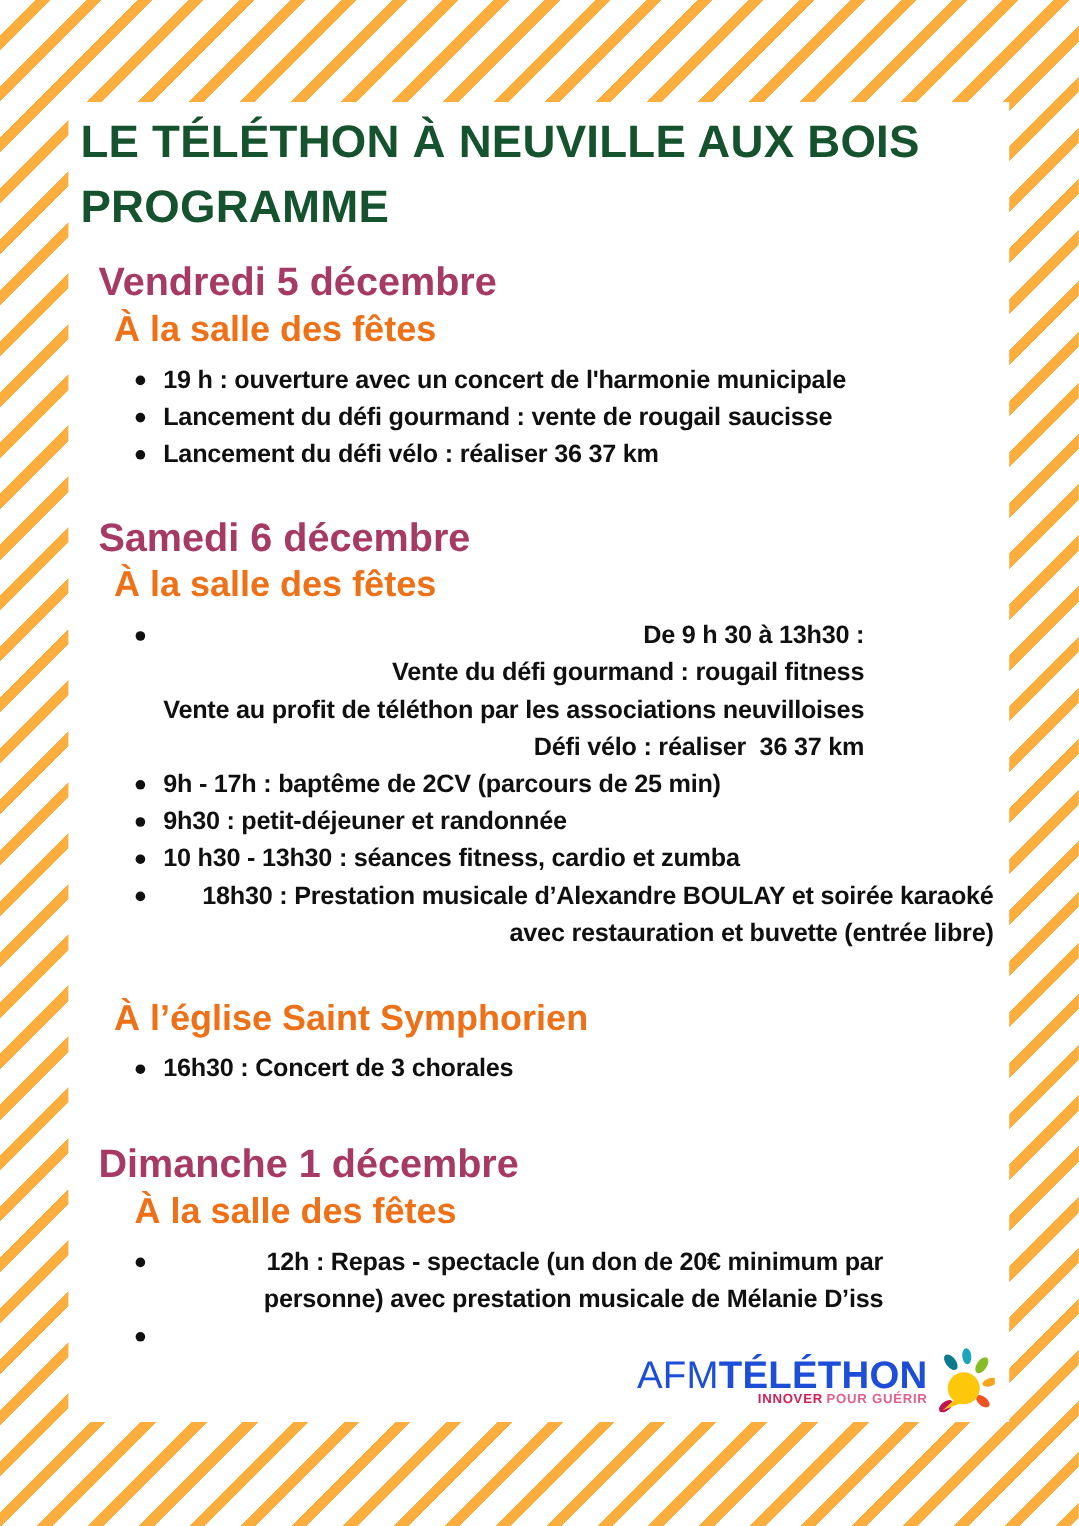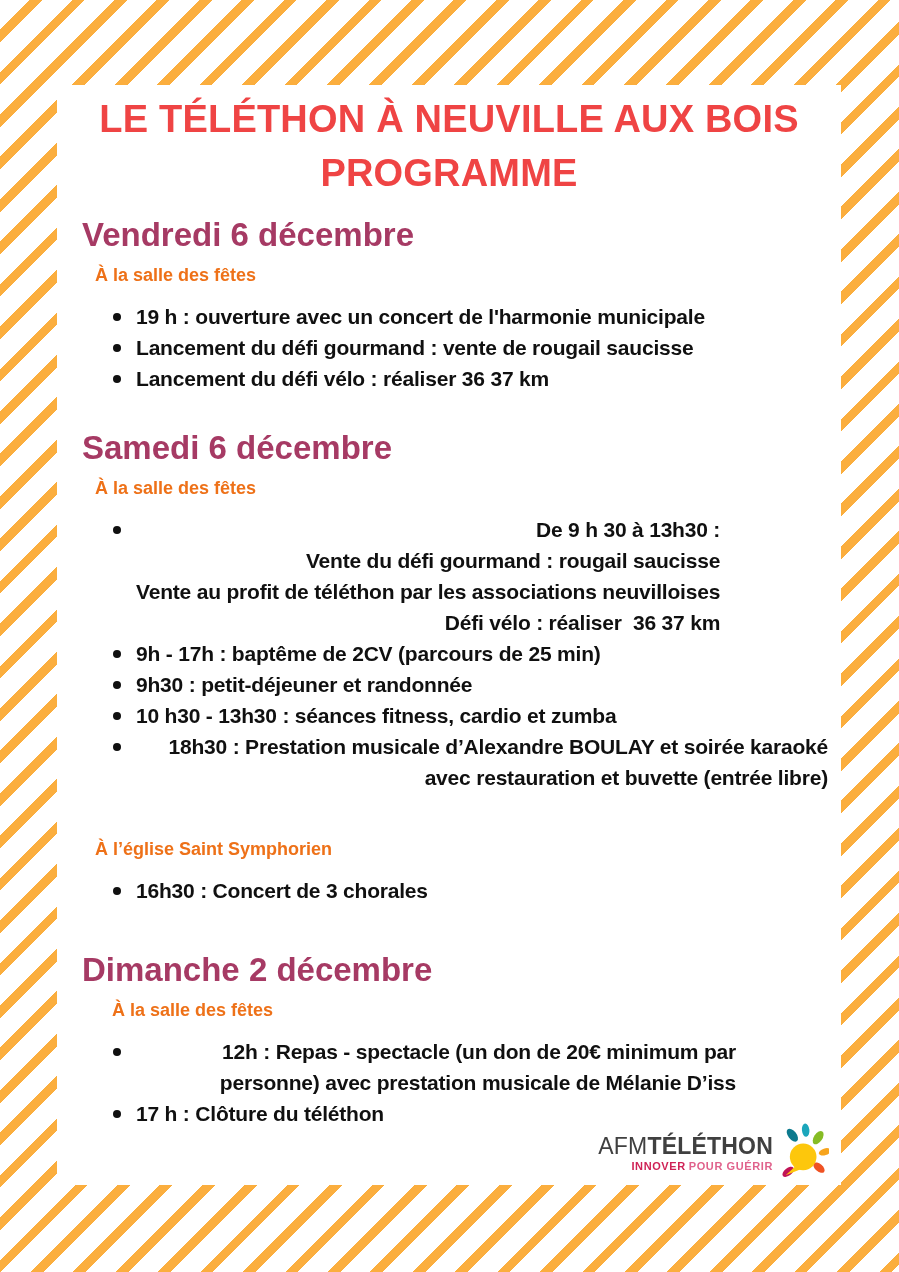--- a/index.html
+++ b/index.html
@@ -9,32 +9,32 @@
     background:repeating-linear-gradient(135deg,
       #ffffff 0px,#ffffff 21px,
       #fbae3e 21px,#fbae3e 30px);
     overflow:hidden;
   }
   .panel{
     position:absolute;left:57px;top:85px;right:58px;bottom:87px;
     background:#ffffff;
   }
   .title{
-    margin:8px 10px 0 10px;text-align:center;
-    font-size:38px;font-weight:bold;color:#ef4444;
+    margin:8px 10px 0 10px;text-align:left;
+    font-size:38px;font-weight:bold;color:#14532d;
     line-height:1.42;letter-spacing:.2px;
   }
   .day{
     font-size:33px;font-weight:bold;color:#a63a64;
     margin:14px 0 0 25px;line-height:40px;
   }
   .sec-1 .day{margin-top:34px;}
   .sec-2 .day{margin-top:44px;}
   .venue{
-    font-size:18px;font-weight:bold;color:#ee7118;
+    font-size:30px;font-weight:bold;color:#ee7118;
     margin:4px 0 0 38px;line-height:32px;
   }
   .venue.church{margin-top:40px;}
   .venue.indent2{margin-left:55px;}
   .list{margin-top:10px;}
   .item{display:flex;margin-left:56px;align-items:flex-start;text-align:right;}
   .dot{
     flex:0 0 auto;width:8px;height:8px;border-radius:50%;
     background:#101010;margin:12px 15px 0 0;
   }
@@ -44,42 +44,42 @@
   }
   .line{white-space:pre-wrap;}
   .item.narrow .lines{max-width:600px;}
   .item.wide .lines{max-width:692px;}
   .logo{
     position:absolute;right:12px;bottom:6px;
     display:flex;align-items:center;
   }
   .logo-textblock{text-align:right;}
   .brand{
-    font-size:23px;color:#404040;letter-spacing:.2px;line-height:30px;
+    font-size:32px;color:#1d4ed8;letter-spacing:.2px;line-height:30px;
   }
   .brand b{font-weight:bold;}
   .tagline{
     font-size:11px;font-weight:bold;color:#cf2256;
     letter-spacing:.6px;margin-top:-1px;
   }
   .tagline .rest{color:#e0628c;margin-left:3px;}
   .logo-icon{margin-left:6px;display:block;}
 </style>
 </head>
 <body>
 
 <div class="panel">
 
   <div class="title">
     <div>LE TÉLÉTHON À NEUVILLE AUX BOIS</div>
     <div>PROGRAMME</div>
   </div>
 
   <div class="sec sec-0">
-    <div class="day">Vendredi 6 décembre</div>
+    <div class="day">Vendredi 5 décembre</div>
     <div class="venue">À la salle des fêtes</div>
     <div class="list">
       <div class="item">
         <span class="dot"></span>
         <div class="lines">
             <div class="line">19 h : ouverture avec un concert de l'harmonie municipale</div>
           </div>
       </div>
       <div class="item">
         <span class="dot"></span>
@@ -97,21 +97,21 @@
   </div>
 
   <div class="sec sec-1">
     <div class="day">Samedi 6 décembre</div>
     <div class="venue">À la salle des fêtes</div>
     <div class="list">
       <div class="item">
         <span class="dot"></span>
         <div class="lines">
           <div class="line">De 9 h 30 à 13h30 :</div>
-          <div class="line">Vente du défi gourmand : rougail saucisse</div>
+          <div class="line">Vente du défi gourmand : rougail fitness</div>
           <div class="line">Vente au profit de téléthon par les associations neuvilloises</div>
           <div class="line">Défi vélo : réaliser  36 37 km</div>
         </div>
       </div>
       <div class="item">
         <span class="dot"></span>
         <div class="lines">
             <div class="line">9h - 17h : baptême de 2CV (parcours de 25 min)</div>
           </div>
       </div>
@@ -140,34 +140,31 @@
       <div class="item">
         <span class="dot"></span>
         <div class="lines">
             <div class="line">16h30 : Concert de 3 chorales</div>
           </div>
       </div>
     </div>
   </div>
 
   <div class="sec sec-2">
-    <div class="day">Dimanche 2 décembre</div>
+    <div class="day">Dimanche 1 décembre</div>
     <div class="venue indent2">À la salle des fêtes</div>
     <div class="list">
       <div class="item narrow">
         <span class="dot"></span>
         <div class="lines">
             <div class="line">12h : Repas - spectacle (un don de 20€ minimum par personne) avec prestation musicale de Mélanie D’iss</div>
           </div>
       </div>
       <div class="item">
         <span class="dot"></span>
-        <div class="lines">
-            <div class="line">17 h : Clôture du téléthon</div>
-          </div>
       </div>
     </div>
   </div>
 
   <div class="logo">
     <div class="logo-textblock">
       <div class="brand"><span>AFM</span><b>TÉLÉTHON</b></div>
       <div class="tagline"><b>INNOVER</b><span class="rest">POUR GUÉRIR</span></div>
     </div>
     <svg class="logo-icon" width="50" height="56" viewBox="0 0 60 66">

